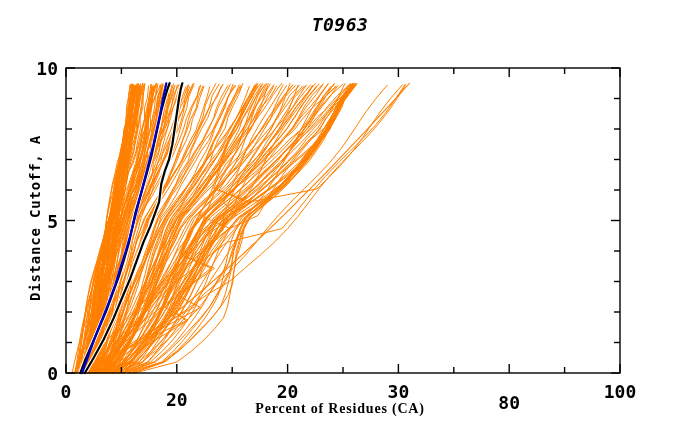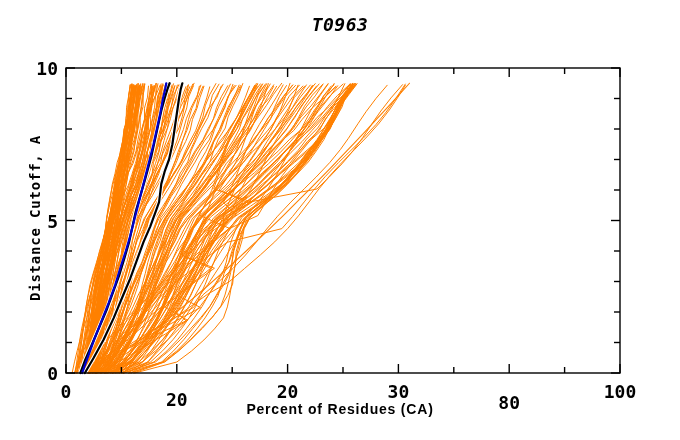--- a/index.html
+++ b/index.html
@@ -36,21 +36,21 @@
   }
   .xlabel {
     position: absolute;
     left: 0;
     top: 401px;
     width: 680px;
     text-align: center;
     font-size: 14px;
     font-weight: bold;
     letter-spacing: 0.8px;
-    font-family: Liberation Sans, sans-serif;
+    font-family: Liberation Serif, serif;
   }
   .ylabel {
     position: absolute;
     left: -95px;
     top: 210px;
     width: 260px;
     text-align: center;
     font-size: 14px;
     font-weight: bold;
     letter-spacing: 0.8px;

